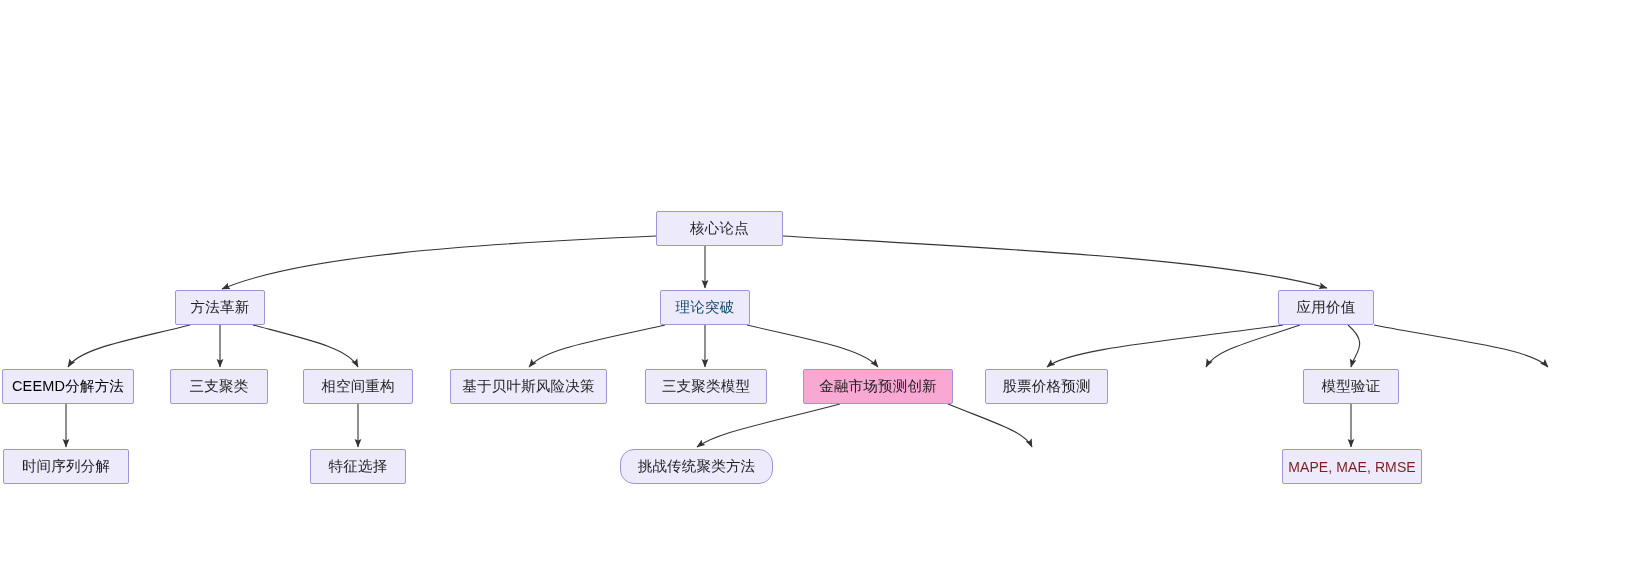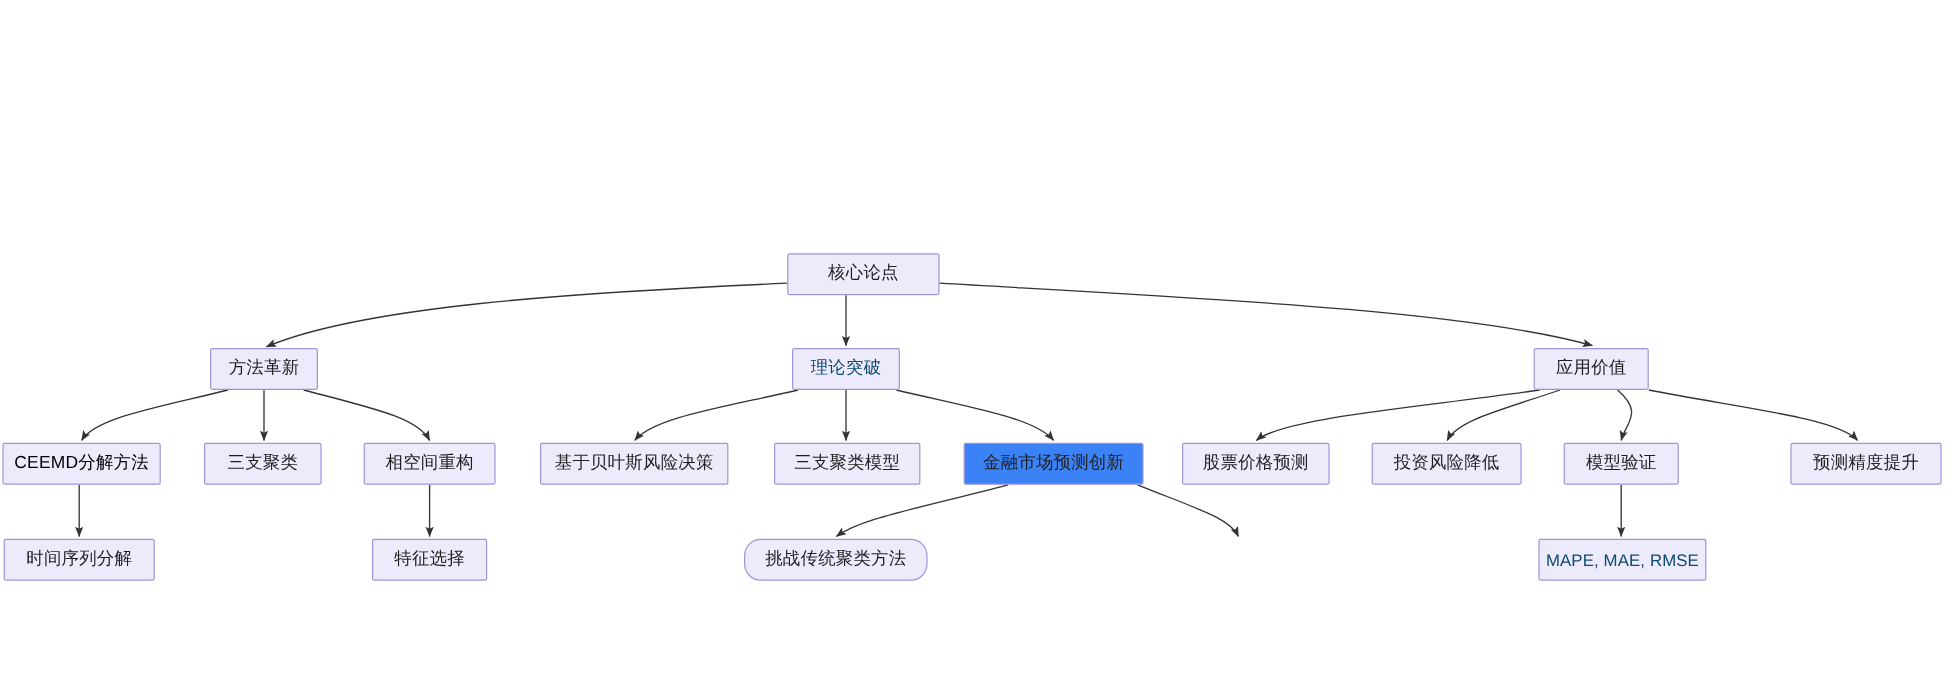--- a/index.html
+++ b/index.html
@@ -116,42 +116,36 @@
       </div>
       <div class="node" style="left: 303px; top: 369px; width: 110px; height: 35px; background: rgb(236, 234, 251); border-color: rgb(158, 149, 214); color: rgb(31, 31, 31);">
         <span class="node-label">相空间重构</span>
       </div>
       <div class="node" style="left: 450px; top: 369px; width: 157px; height: 35px; background: rgb(236, 234, 251); border-color: rgb(158, 149, 214); color: rgb(31, 31, 31);">
         <span class="node-label">基于贝叶斯风险决策</span>
       </div>
       <div class="node" style="left: 645px; top: 369px; width: 122px; height: 35px; background: rgb(236, 234, 251); border-color: rgb(158, 149, 214); color: rgb(31, 31, 31);">
         <span class="node-label">三支聚类模型</span>
       </div>
-      <div class="node" style="left: 803px; top: 369px; width: 150px; height: 35px; background: #3b82f6; border-color: rgb(158, 149, 214); color: rgb(31, 31, 31);">
+      <div class="node" style="left: 803px; top: 369px; width: 150px; height: 35px; background: #f9a8d4; border-color: rgb(158, 149, 214); color: rgb(31, 31, 31);">
         <span class="node-label">金融市场预测创新</span>
       </div>
       <div class="node" style="left: 985px; top: 369px; width: 123px; height: 35px; background: rgb(236, 234, 251); border-color: rgb(158, 149, 214); color: rgb(31, 31, 31);">
         <span class="node-label">股票价格预测</span>
       </div>
-      <div class="node" style="left: 1143px; top: 369px; width: 125px; height: 35px; background: rgb(236, 234, 251); border-color: rgb(158, 149, 214); color: rgb(31, 31, 31);">
-        <span class="node-label">投资风险降低</span>
-      </div>
       <div class="node" style="left: 1303px; top: 369px; width: 96px; height: 35px; background: rgb(236, 234, 251); border-color: rgb(158, 149, 214); color: rgb(31, 31, 31);">
         <span class="node-label">模型验证</span>
-      </div>
-      <div class="node" style="left: 1492px; top: 369px; width: 126px; height: 35px; background: rgb(236, 234, 251); border-color: rgb(158, 149, 214); color: rgb(31, 31, 31);">
-        <span class="node-label">预测精度提升</span>
       </div>
       <div class="node" style="left: 3px; top: 449px; width: 126px; height: 35px; background: rgb(236, 234, 251); border-color: rgb(158, 149, 214); color: rgb(31, 31, 31);">
         <span class="node-label">时间序列分解</span>
       </div>
       <div class="node" style="left: 310px; top: 449px; width: 96px; height: 35px; background: rgb(236, 234, 251); border-color: rgb(158, 149, 214); color: rgb(31, 31, 31);">
         <span class="node-label">特征选择</span>
       </div>
       <div class="node" style="left: 620px; top: 449px; width: 153px; height: 35px; background: rgb(236, 234, 251); border-color: rgb(158, 149, 214); color: rgb(31, 31, 31); border-radius: 14px;">
         <span class="node-label">挑战传统聚类方法</span>
       </div>
-      <div class="node latin" style="left: 1282px; top: 449px; width: 140px; height: 35px; background: rgb(236, 234, 251); border-color: rgb(158, 149, 214); color: #0c4a6e;">
+      <div class="node latin" style="left: 1282px; top: 449px; width: 140px; height: 35px; background: rgb(236, 234, 251); border-color: rgb(158, 149, 214); color: #7f1d1d;">
         <span class="node-label">MAPE, MAE, RMSE</span>
       </div>
     </div>
 
 </div>
 
 </body></html>

